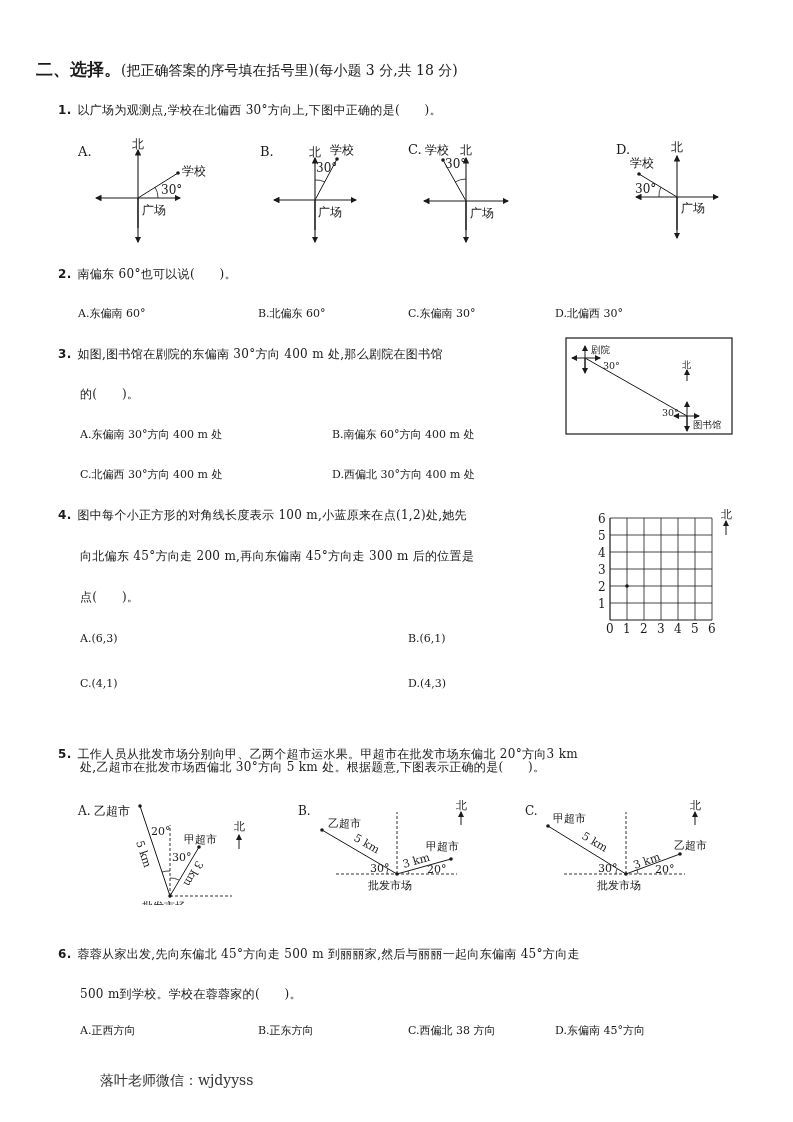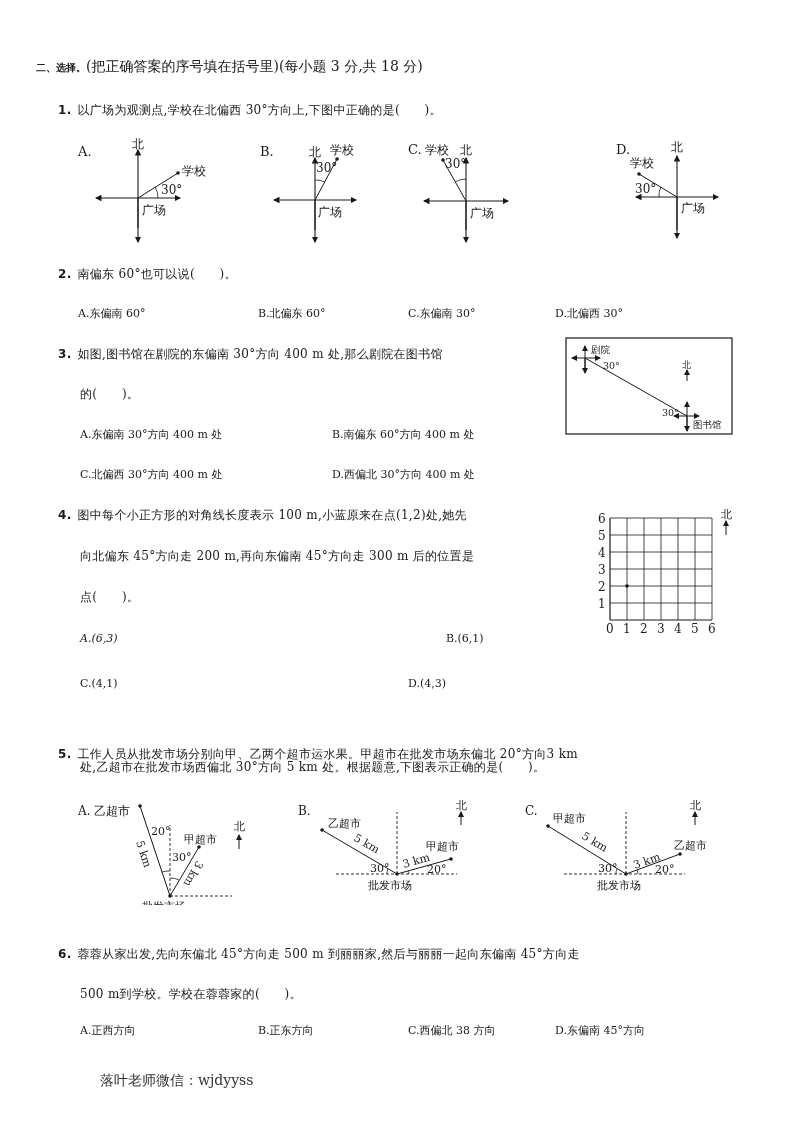--- a/index.html
+++ b/index.html
@@ -1,20 +1,20 @@
 <!DOCTYPE html>
 <html><head>
 <meta charset="utf-8">
 <style>
   html, body { margin: 0; padding: 0; background: #ffffff; }
   body { width: 793px; height: 1122px; position: relative; overflow: hidden;
          font-family: "DejaVu Serif", "Liberation Serif", serif; color: #1a1a1a; }
   .abs { position: absolute; white-space: nowrap; }
   .section-title { left: 36px; top: 58px; font-size: 14px; }
-  .section-title b { font-family: "DejaVu Sans", sans-serif; font-weight: bold; font-size: 10px; }
+  .section-title b { font-family: "DejaVu Sans", sans-serif; font-weight: bold; font-size: 17px; }
   .q { font-size: 12px; letter-spacing: 0.3px; }
   .qnum { font-family: "DejaVu Sans", sans-serif; font-weight: bold; margin-right: 6px; }
   .opt { font-size: 11px; }
   svg text { font-family: "DejaVu Serif", "Liberation Serif", serif; fill: #1a1a1a; }
   .footer { left: 100px; top: 1072px; font-size: 14px; color: #333; }
 </style>
 </head>
 <body>
 
 <div class="abs section-title">
@@ -131,22 +131,22 @@
   <text x="38" y="32" font-size="9.5">30°</text>
   <text x="97" y="79" font-size="9.5">30°</text>
   <text x="128" y="91" font-size="9.5">图书馆</text>
 </svg>
 
 <div class="abs q" style="left:58px; top:507px;">
   <span class="qnum">4.</span><span>图中每个小正方形的对角线长度表示 100 m,小蓝原来在点(1,2)处,她先</span>
 </div>
 <div class="abs q" style="left:80px; top:548px;">向北偏东 45°方向走 200 m,再向东偏南 45°方向走 300 m 后的位置是</div>
 <div class="abs q" style="left:80px; top:589px;">点(　　)。</div>
-<div class="abs opt" style="left:80px; top:632px;font-style:italic;">A.(6,3)</div>
-<div class="abs opt" style="left:408px; top:632px;margin-left:38px;">B.(6,1)</div>
+<div class="abs opt" style="left:80px; top:632px;">A.(6,3)</div>
+<div class="abs opt" style="left:408px; top:632px;">B.(6,1)</div>
 <div class="abs opt" style="left:80px; top:677px;">C.(4,1)</div>
 <div class="abs opt" style="left:408px; top:677px;">D.(4,3)</div>
 
 <svg class="abs" style="left:590px; top:505px;" width="150" height="130">
   <g id="grid-lines">
       <line x1="20" x2="20" y1="115" y2="13" stroke="#1a1a1a" stroke-width="1.2"></line>
       <line x1="20" x2="122" y1="115" y2="115" stroke="#1a1a1a" stroke-width="1.2"></line>
       <line x1="37" x2="37" y1="115" y2="13" stroke="#1a1a1a" stroke-width="0.8"></line>
       <line x1="20" x2="122" y1="98" y2="98" stroke="#1a1a1a" stroke-width="0.8"></line>
       <line x1="54" x2="54" y1="115" y2="13" stroke="#1a1a1a" stroke-width="0.8"></line>

